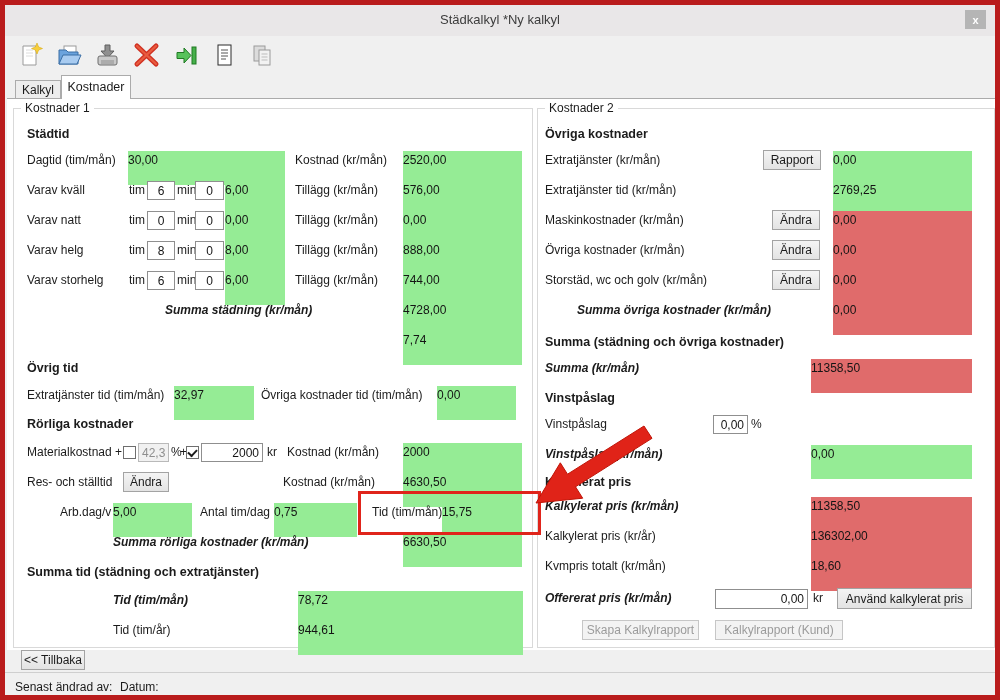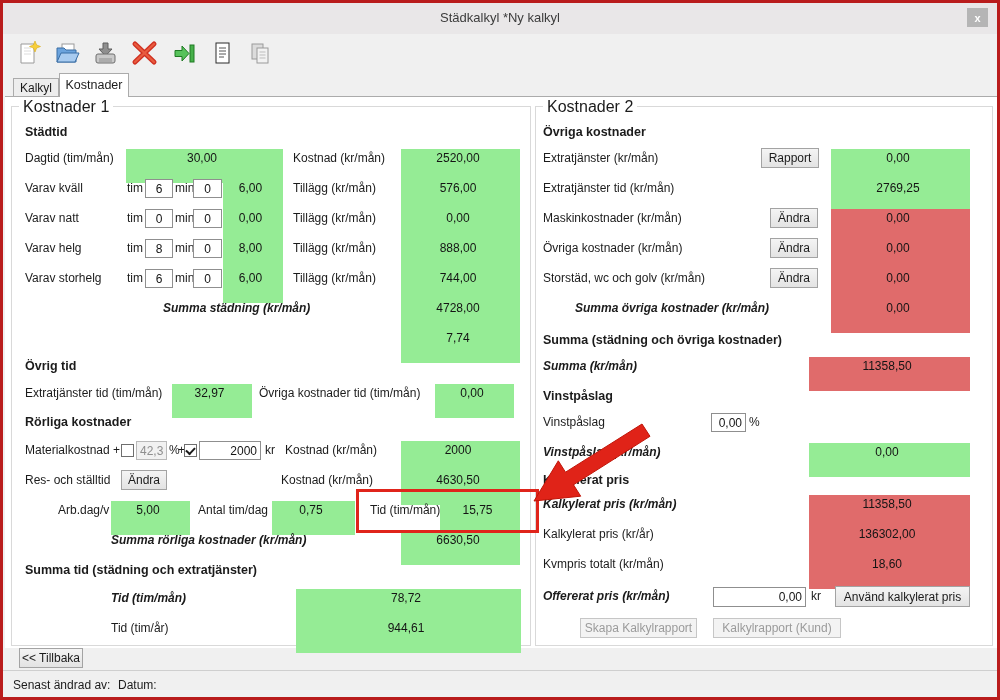--- a/index.html
+++ b/index.html
@@ -1,37 +1,37 @@
 <!DOCTYPE html>
 <html><head>
 <meta charset="utf-8">
 <style>
   html,body{margin:0;padding:0;background:#d8d8d8}
   .window{position:relative;width:1000px;height:700px;background:#f0f0f0;
-    border:3px solid #b91c1c;box-sizing:border-box;overflow:hidden;
+    border:5px solid #b91c1c;box-sizing:border-box;overflow:hidden;
     font-family:"Liberation Sans",sans-serif;color:#1b1b1b}
   .titlebar{position:absolute;left:0;top:0;right:0;height:31px;background:#e9e7e8}
   .title{position:absolute;left:0;right:0;top:7px;text-align:center;font-size:13px;color:#3c3c3c}
   .closebtn{position:absolute;right:9px;top:5px;width:21px;height:19px;background:#b5b5b5;
     color:#fff;border:0;font-size:11px;font-weight:bold;text-align:center;padding:0;
     font-family:inherit;cursor:default}
   .icon{position:absolute;top:37px;width:27px;height:27px}
   .tab{position:absolute;font-size:12px;text-align:center;border:1px solid #ababab;box-sizing:border-box;z-index:2}
   .tab.active{background:#fff;border-bottom:none;z-index:3;line-height:23px;font-size:12.5px}
   .tab.inactive{background:#ededed;line-height:18px}
   .page{position:absolute;left:2px;top:93px;width:996px;height:551px;background:#fff;
     border-top:1px solid #ababab;z-index:1}
   .gbox{position:absolute;border:1px solid #d9d9d9;z-index:1}
-  .legend{position:absolute;background:#fff;font-size:16px;padding:0 4px;z-index:2;height:15px;line-height:15px}
+  .legend{position:absolute;background:#fff;font-size:12px;padding:0 4px;z-index:2;height:15px;line-height:15px}
   .lbl{position:absolute;font-size:12px;height:19px;line-height:19px;white-space:nowrap;z-index:2}
   .hdr{font-weight:700;font-size:12.5px}
   .bi{font-weight:700;font-style:italic}
   .ra{text-align:left}
   .fld{position:absolute;height:34px;line-height:19px;font-size:12px;background:#95ec95;
-    text-align:center;padding-right:5px;box-sizing:border-box;z-index:2;color:#141414}
+    text-align:left;padding-right:5px;box-sizing:border-box;z-index:2;color:#141414}
   .fld.red{background:#e06b6b}
   .inp{position:absolute;height:19px;font-size:12px;border:1px solid #8f8f8f;background:#fff;
     text-align:right;padding:0 3px;box-sizing:border-box;font-family:inherit;z-index:2;color:#141414}
   .inp.center{text-align:center}
   .inp.dis{background:#f1f1f1;color:#8e8e8e;border-color:#b9b9b9}
   .btn{position:absolute;font-size:12px;background:linear-gradient(#f4f4f4,#e3e3e3);
     border:1px solid #a3a3a3;box-sizing:border-box;text-align:center;padding:0;
     font-family:inherit;color:#1b1b1b;z-index:2;cursor:default}
   .btn.disabled{background:#f3f3f3;color:#9b9b9b;border-color:#c6c6c6}
   .cb{position:absolute;width:13px;height:13px;background:#fff;border:1px solid #6e6e6e;box-sizing:border-box;z-index:2}

